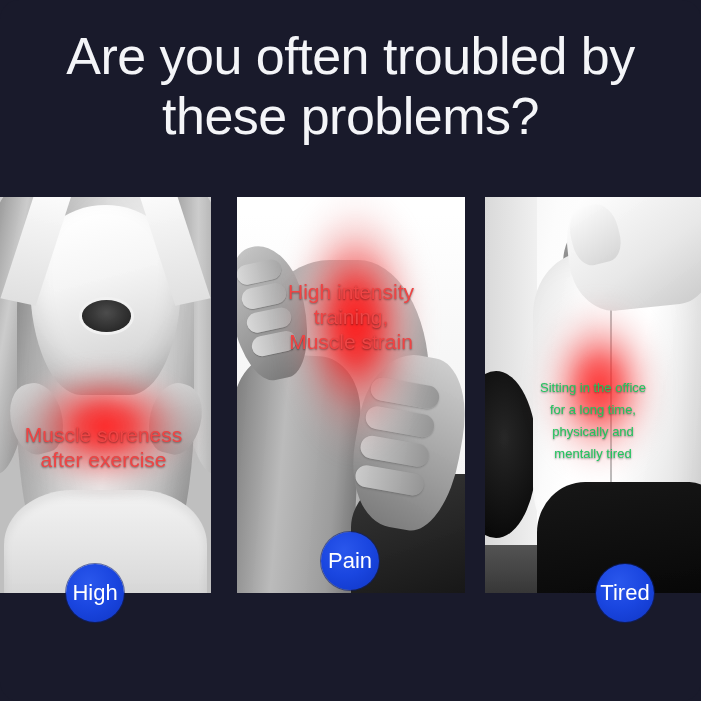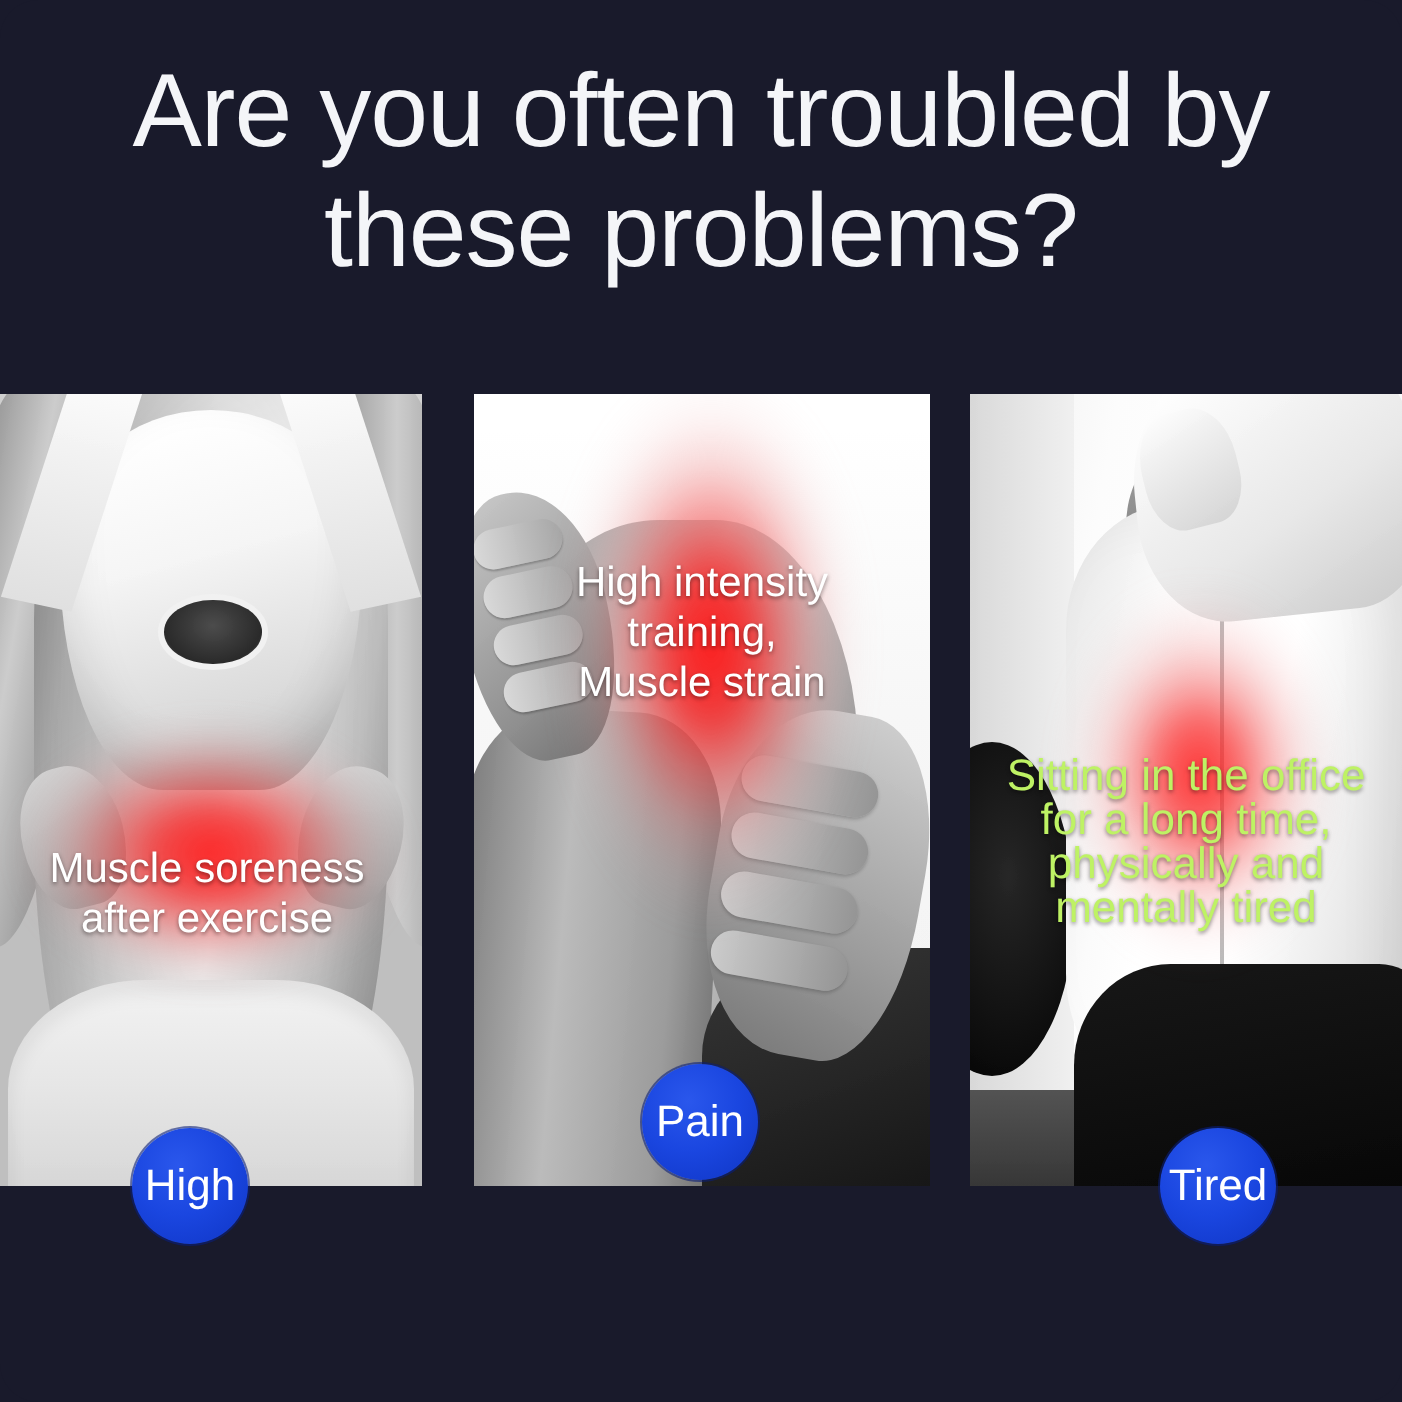--- a/index.html
+++ b/index.html
@@ -180,40 +180,40 @@
     background:radial-gradient(ellipse 46% 48% at 50% 46%,
       rgba(255,24,24,.88) 0%, rgba(248,44,44,.72) 26%,
       rgba(242,86,86,.46) 46%, rgba(238,132,132,.22) 66%,
       rgba(236,166,166,.07) 84%, rgba(236,180,180,0) 100%);
     filter:blur(6px);
   }
 
   
   .caption{
     position:absolute;left:0;width:100%;
-    text-align:center;color:#ffffff;
+    text-align:center;color:#ef4444;
     font-weight:400;white-space:pre-line;
     text-shadow:0 1px 2px rgba(0,0,0,.45);
     pointer-events:none;
   }
   #cap-0{top:422px;font-size:21px;line-height:25px;}
   #cap-1{top:279px;font-size:21px;line-height:25px;}
-  #cap-2{top:377px;font-size:22px;line-height:22px;color:#bef264;}
+  #cap-2{top:377px;font-size:13px;line-height:22px;color:#22c55e;}
 
   
   .badge{
     position:absolute;width:58px;height:58px;border-radius:50%;
     background:radial-gradient(circle at 40% 32%, #2a57ec 0%, #1a46e0 48%, #0f35c4 100%);
     display:flex;align-items:center;justify-content:center;
     color:#ffffff;font-size:22px;line-height:1;
     box-shadow:0 0 0 1px rgba(10,30,120,.6);
   }
   #badge-0{left:66px;top:564px;}
   #badge-1{left:321px;top:532px;}
-  #badge-2{left:580px;top:564px;text-align:right;}
+  #badge-2{left:596px;top:564px;text-align:right;}
 </style>
 </head>
 <body>
 
 <div id="stage">
 
   <div class="headline">Are you often troubled by
 these problems?</div>
 
   <div class="panel" id="panel-0">

